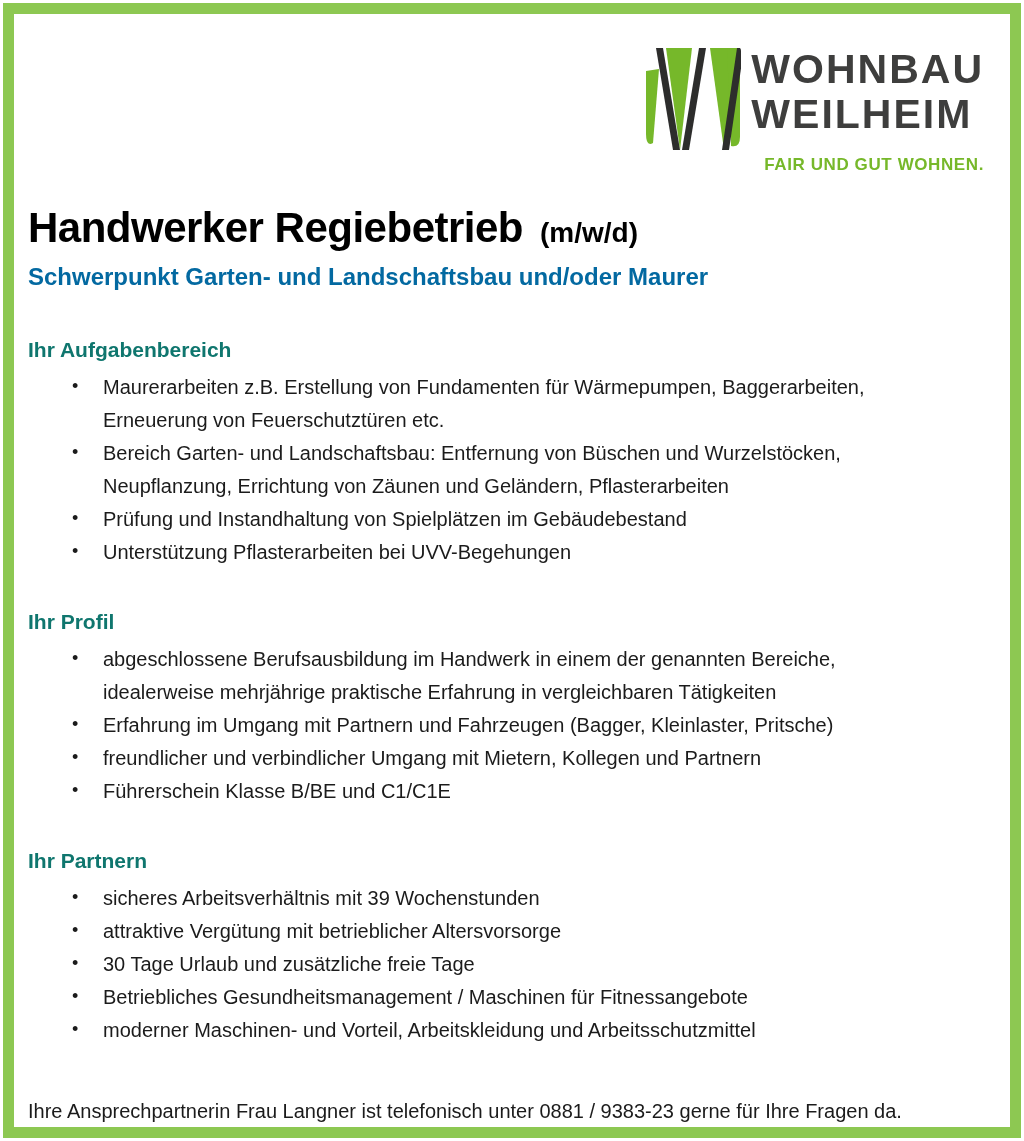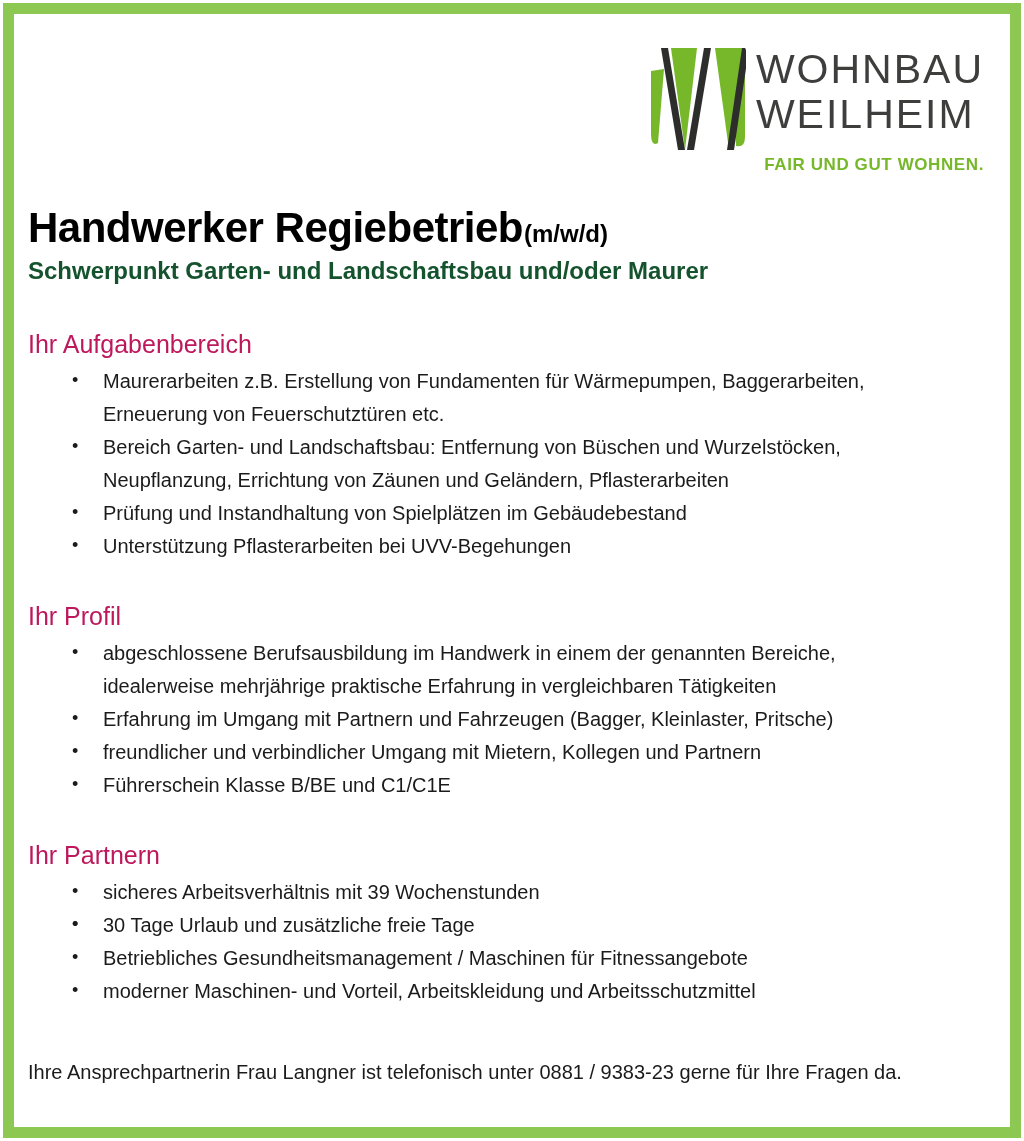--- a/index.html
+++ b/index.html
@@ -23,44 +23,45 @@
   }
 
   
   .header {
     display: flex; flex-direction: column; align-items: flex-end;
     margin-top: 33px; margin-right: 14px;
   }
   .logo-row { display: flex; align-items: flex-start; gap: 8px; }
   .logo-mark svg { width: 100px; height: 104px; display: block; }
   .wordmark {
-    font-size: 41px; line-height: 45px; font-weight: 400;
+    font-size: 41px; line-height: 45px; font-weight: 700;
     color: #3e3e3d; letter-spacing: 2px; white-space: nowrap;
   }
   .tagline {
     color: #76b82a; font-size: 17px; font-weight: 700;
     letter-spacing: 0.6px; margin-top: 4px;
   }
 
   
   .title-line {
     margin: 30px 0 0 0;
     font-size: 42px; font-weight: 700; color: #000;
     letter-spacing: -0.5px; line-height: 46px;
   }
-  .title-suffix { font-size: 24px; margin-left: 1px; letter-spacing: 0; }
+  .title-suffix { font-size: 28px; margin-left: 17px; letter-spacing: 0; }
   .subtitle {
-    font-size: 24px; font-weight: 700; color: #14532d; line-height: 28px;
+    margin-top: 7px;
+    font-size: 24px; font-weight: 700; color: #0369a1; line-height: 28px;
   }
 
   
   .section { margin-top: 40px; }
   .section.first { margin-top: 46px; }
   .section-heading {
-    font-size: 25px; font-weight: 400; color: #be185d;
+    font-size: 21px; font-weight: 700; color: #0f766e;
     line-height: 26px; margin: 0 0 8px 0;
   }
   ul.bullets { list-style: none; margin: 0; padding: 0; }
   ul.bullets li {
     position: relative;
     padding-left: 75px;
     font-size: 20px; line-height: 33px;
     max-width: 835px;
   }
   ul.bullets .dot {
@@ -132,21 +133,21 @@
         <li><span class="dot">•</span><span>Erfahrung im Umgang mit Partnern und Fahrzeugen (Bagger, Kleinlaster, Pritsche)</span></li>
         <li><span class="dot">•</span><span>freundlicher und verbindlicher Umgang mit Mietern, Kollegen und Partnern</span></li>
         <li><span class="dot">•</span><span>Führerschein Klasse B/BE und C1/C1E</span></li>
       </ul>
     </div>
 
     <div class="section">
       <h2 class="section-heading">Ihr Partnern</h2>
       <ul class="bullets">
         <li><span class="dot">•</span><span>sicheres Arbeitsverhältnis mit 39 Wochenstunden</span></li>
-        <li><span class="dot">•</span></li>
+        <li><span class="dot">•</span><span>attraktive Vergütung mit betrieblicher Altersvorsorge</span></li>
         <li><span class="dot">•</span><span>30 Tage Urlaub und zusätzliche freie Tage</span></li>
         <li><span class="dot">•</span><span>Betriebliches Gesundheitsmanagement / Maschinen für Fitnessangebote</span></li>
         <li><span class="dot">•</span><span>moderner Maschinen- und Vorteil, Arbeitskleidung und Arbeitsschutzmittel</span></li>
       </ul>
     </div>
 
     <div class="footer">Ihre Ansprechpartnerin Frau Langner ist telefonisch unter 0881 / 9383-23 gerne für Ihre Fragen da.</div>
 
   </div>
 </div>

